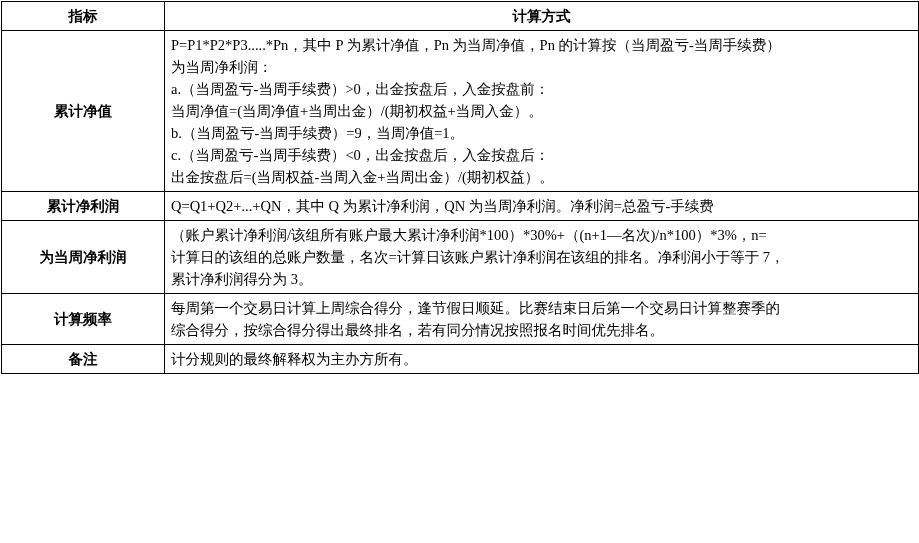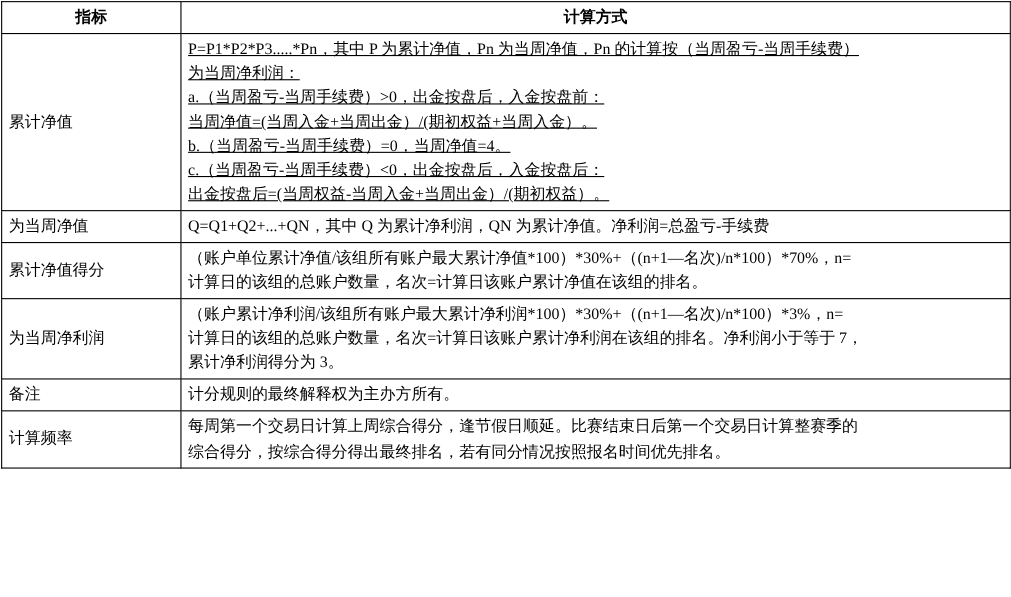--- a/index.html
+++ b/index.html
@@ -39,37 +39,38 @@
   col.c2 { width: 754px; }
 
   .hdr {
     text-align: center;
     font-weight: bold;
     font-size: 15px;
     height: 28px;
     padding: 2px 4px;
   }
   .label-cell {
+    text-align: center;
     font-size: 14.5px;
     padding: 4px 4px;
+    font-weight: bold;
   }
   .content-cell {
     text-align: left;
     font-size: 14.5px;
     padding: 5px 7px 5px 8px;
   }
   .content-cell p {
     margin: 0;
     padding: 0;
     text-align: justify;
     text-justify: inter-ideograph;
   }
   .content-cell p.ind {
     text-indent: 0;
-    text-decoration: underline;
   }
   .one-line {
     white-space: nowrap;
   }
 </style>
 </head>
 <body>
 
 <div class="page">
   <table class="rule-table">
@@ -84,62 +85,55 @@
       </tr>
     </thead>
     <tbody>
 
       <tr>
         <td class="label-cell">累计净值</td>
         <td class="content-cell">
           <p class="ind">P=P1*P2*P3.....*Pn，其中 P 为累计净值，Pn 为当周净值，Pn 的计算按（当周盈亏-当周手续费）</p>
           <p class="ind">为当周净利润：</p>
           <p class="ind">a.（当周盈亏-当周手续费）&gt;0，出金按盘后，入金按盘前：</p>
-          <p class="ind">当周净值=(当周入金+当周出金）/(期初权益+当周入金）。</p>
-          <p class="ind">b.（当周盈亏-当周手续费）=0，当周净值=4。</p>
+          <p class="ind">当周净值=(当周净值+当周出金）/(期初权益+当周入金）。</p>
+          <p class="ind">b.（当周盈亏-当周手续费）=9，当周净值=1。</p>
           <p class="ind">c.（当周盈亏-当周手续费）&lt;0，出金按盘后，入金按盘后：</p>
           <p class="ind">出金按盘后=(当周权益-当周入金+当周出金）/(期初权益）。</p>
         </td>
       </tr>
 
 
       <tr>
-        <td class="label-cell">为当周净值</td>
+        <td class="label-cell">累计净利润</td>
         <td class="content-cell">
-          <p class="one-line">Q=Q1+Q2+...+QN，其中 Q 为累计净利润，QN 为累计净值。净利润=总盈亏-手续费</p>
+          <p class="one-line">Q=Q1+Q2+...+QN，其中 Q 为累计净利润，QN 为当周净利润。净利润=总盈亏-手续费</p>
         </td>
       </tr>
 
-      <tr>
-        <td class="label-cell">累计净值得分</td>
-        <td class="content-cell">
-          <p>（账户单位累计净值/该组所有账户最大累计净值*100）*30%+（(n+1—名次)/n*100）*70%，n=</p>
-          <p>计算日的该组的总账户数量，名次=计算日该账户累计净值在该组的排名。</p>
-        </td>
-      </tr>
 
 
       <tr>
         <td class="label-cell">为当周净利润</td>
         <td class="content-cell">
           <p>（账户累计净利润/该组所有账户最大累计净利润*100）*30%+（(n+1—名次)/n*100）*3%，n=</p>
           <p>计算日的该组的总账户数量，名次=计算日该账户累计净利润在该组的排名。净利润小于等于 7，</p>
           <p>累计净利润得分为 3。</p>
         </td>
       </tr>
 
       <tr>
-        <td class="label-cell">备注</td>
+        <td class="label-cell">计算频率</td>
         <td class="content-cell">
-          <p class="one-line">计分规则的最终解释权为主办方所有。</p>
+          <p>每周第一个交易日计算上周综合得分，逢节假日顺延。比赛结束日后第一个交易日计算整赛季的</p>
+          <p>综合得分，按综合得分得出最终排名，若有同分情况按照报名时间优先排名。</p>
         </td>
       </tr>
 
       <tr>
-        <td class="label-cell">计算频率</td>
+        <td class="label-cell">备注</td>
         <td class="content-cell">
-          <p>每周第一个交易日计算上周综合得分，逢节假日顺延。比赛结束日后第一个交易日计算整赛季的</p>
-          <p>综合得分，按综合得分得出最终排名，若有同分情况按照报名时间优先排名。</p>
+          <p class="one-line">计分规则的最终解释权为主办方所有。</p>
         </td>
       </tr>
     </tbody>
   </table>
 </div>
 
 </body></html>

